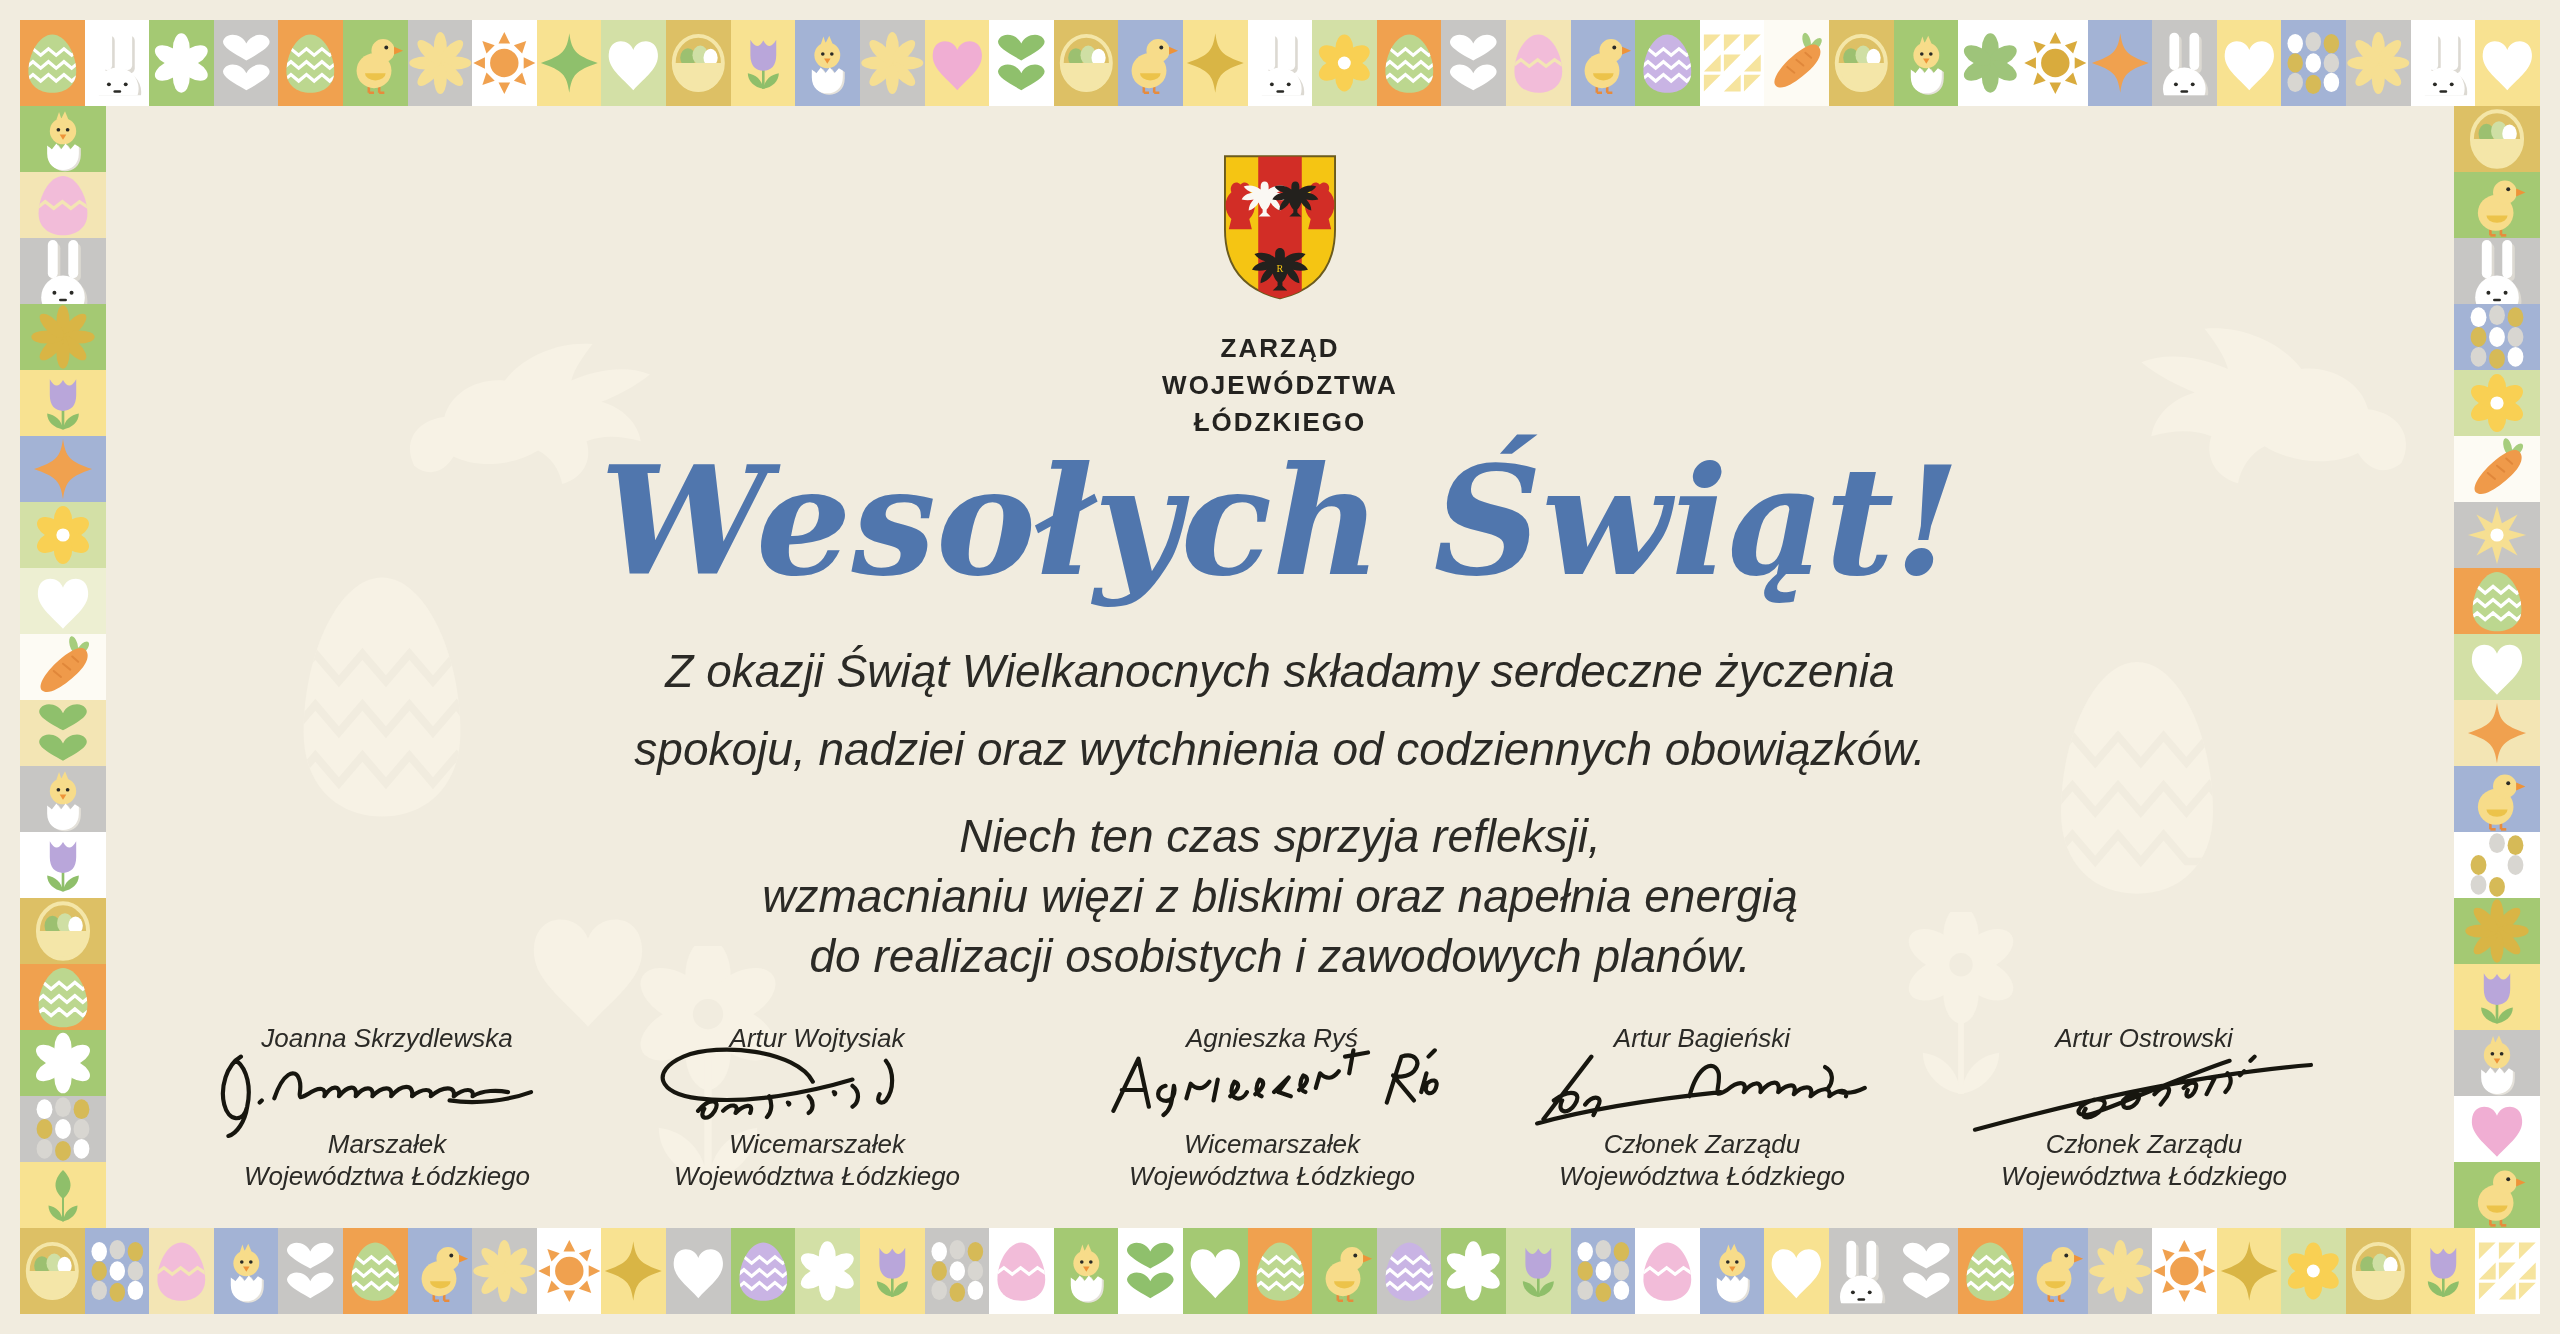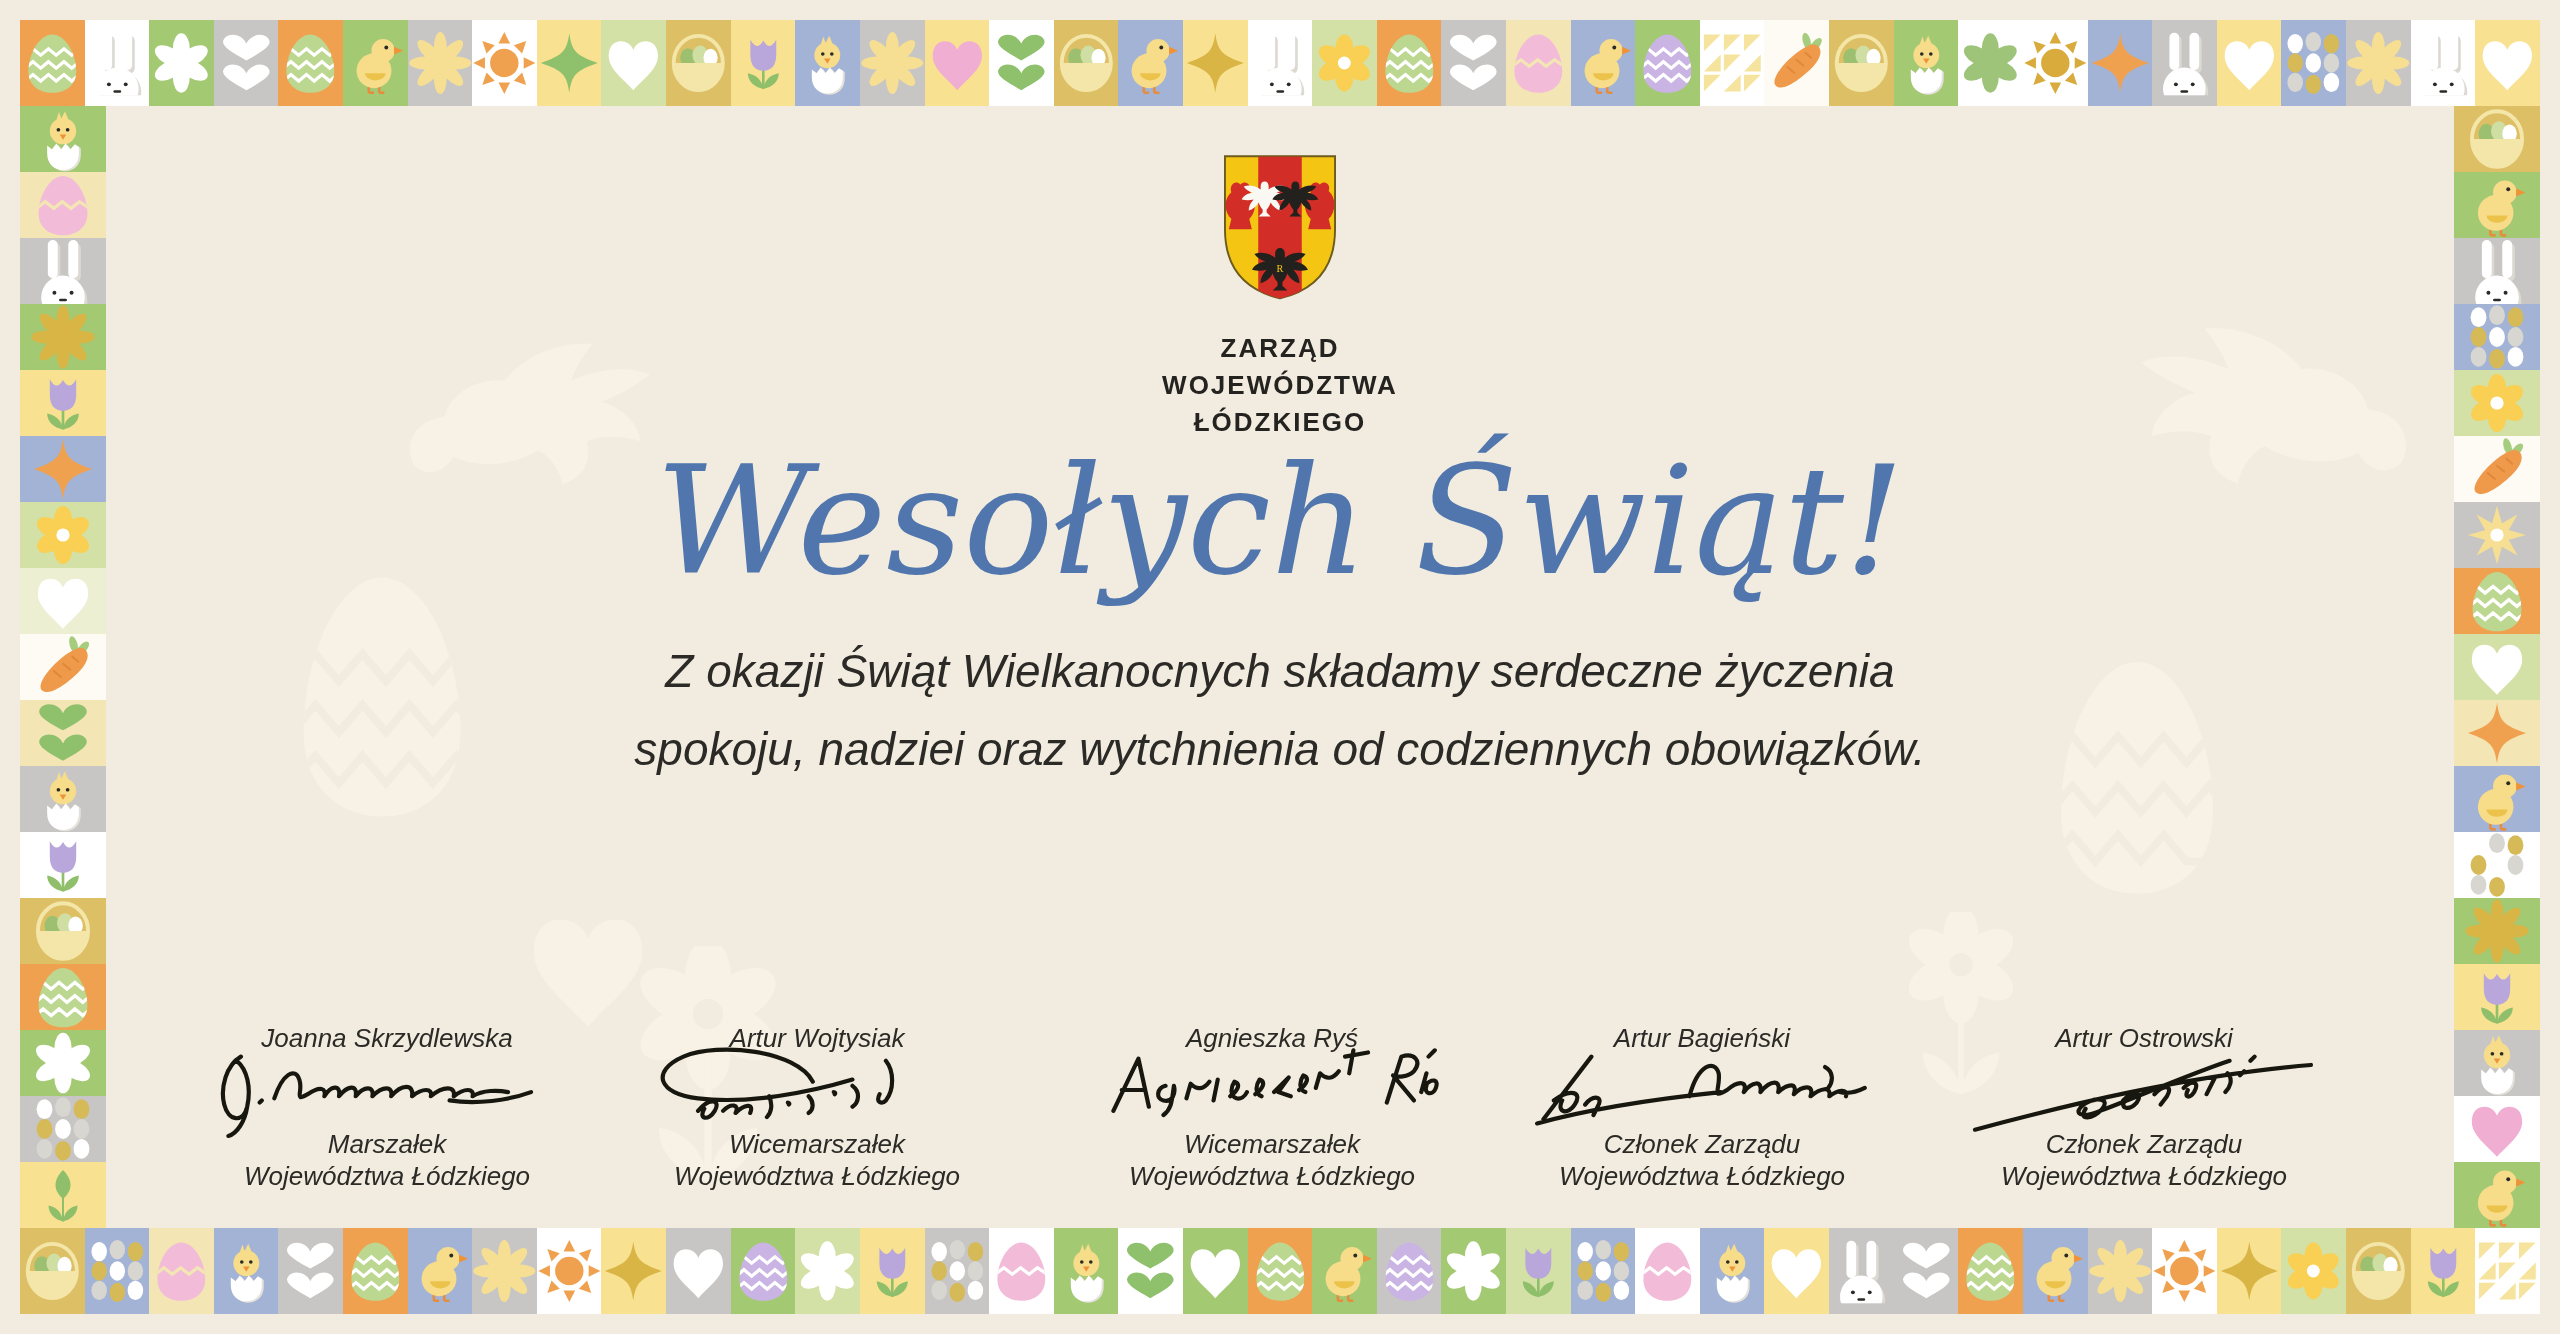--- a/index.html
+++ b/index.html
@@ -20,21 +20,21 @@
   .wm-egg-left{left:284px;top:552px;width:196px;height:286px}
   .wm-egg-right{left:2042px;top:640px;width:190px;height:272px}
   .wm-heart{left:512px;top:896px;width:152px;height:142px}
   .wm-flower-left{left:608px;top:946px;width:200px;height:284px}
   .wm-flower-right{left:1886px;top:912px;width:150px;height:220px}
   
   .crest{position:absolute;left:50%;top:152px;transform:translateX(-50%)}
   .org{position:absolute;left:0;right:0;top:330px;text-align:center;
        font:700 26px/37px "Liberation Sans",sans-serif;letter-spacing:2px;color:#242320}
   .greeting{position:absolute;left:0;right:0;top:420px;text-align:center;
-       font-family:"DejaVu Serif","Liberation Serif",serif;font-style:italic;font-weight:400;
+       font-family:"DejaVu Serif","Liberation Serif",serif;font-style:italic;font-weight:700;
        font-size:150px;line-height:1.35;color:#5076ad}
   .msg{position:absolute;left:0;right:0;text-align:center;font-style:italic;font-weight:500;
        color:#2b2a26;font-family:"Liberation Sans",sans-serif}
   .p1{top:632px;font-size:46px;line-height:78px}
   .p2{top:806px;font-size:46px;line-height:60px}
   
   .sig{position:absolute;top:1022px;width:420px;text-align:center}
   .sig-name,.sig-title{font:italic 500 26px/32px "Liberation Sans",sans-serif;color:#2b2a26}
   .sig-script{display:block;margin:-12px auto -10px;width:356px;height:96px}
   .sig-script path{fill:none;stroke:#17160f;stroke-width:4;stroke-linecap:round;stroke-linejoin:round}
@@ -888,20 +888,25 @@
     <div>WOJEWÓDZTWA</div>
     <div>ŁÓDZKIEGO</div>
   </div>
 
   <div class="greeting">Wesołych Świąt!</div>
 
   <div class="msg p1">
     <div>Z okazji Świąt Wielkanocnych składamy serdeczne życzenia</div>
     <div>spokoju, nadziei oraz wytchnienia od codziennych obowiązków.</div>
   </div>
+  <div class="msg p2">
+    <div>Niech ten czas sprzyja refleksji,</div>
+    <div>wzmacnianiu więzi z bliskimi oraz napełnia energią</div>
+    <div>do realizacji osobistych i zawodowych planów.</div>
+  </div>
 
   <div id="signatures">
       <div class="sig" style="left: 177px;">
         <div class="sig-name">Joanna Skrzydlewska</div>
         <svg viewBox="0 0 340 92" class="sig-script">
           <path d="M30 14 C16 22 10 44 14 60 C18 76 32 78 36 62 C40 44 36 26 26 18 M36 62 C34 76 26 88 18 90 M48 58 L50 56 M62 54 C70 30 82 24 86 36 C90 48 80 58 94 50 C106 42 112 44 110 52 C116 42 126 40 124 52 C132 42 142 40 140 52 C148 42 158 42 156 52 C166 42 176 42 174 52 C184 40 196 40 194 52 C204 44 214 44 212 52 C224 42 236 42 234 52 C244 44 254 44 252 52 C262 46 276 46 286 48 M230 56 C256 60 286 56 308 48"></path>
         </svg>
         <div class="sig-title">Marszałek</div>
         <div class="sig-title">Województwa Łódzkiego</div>
       </div>

